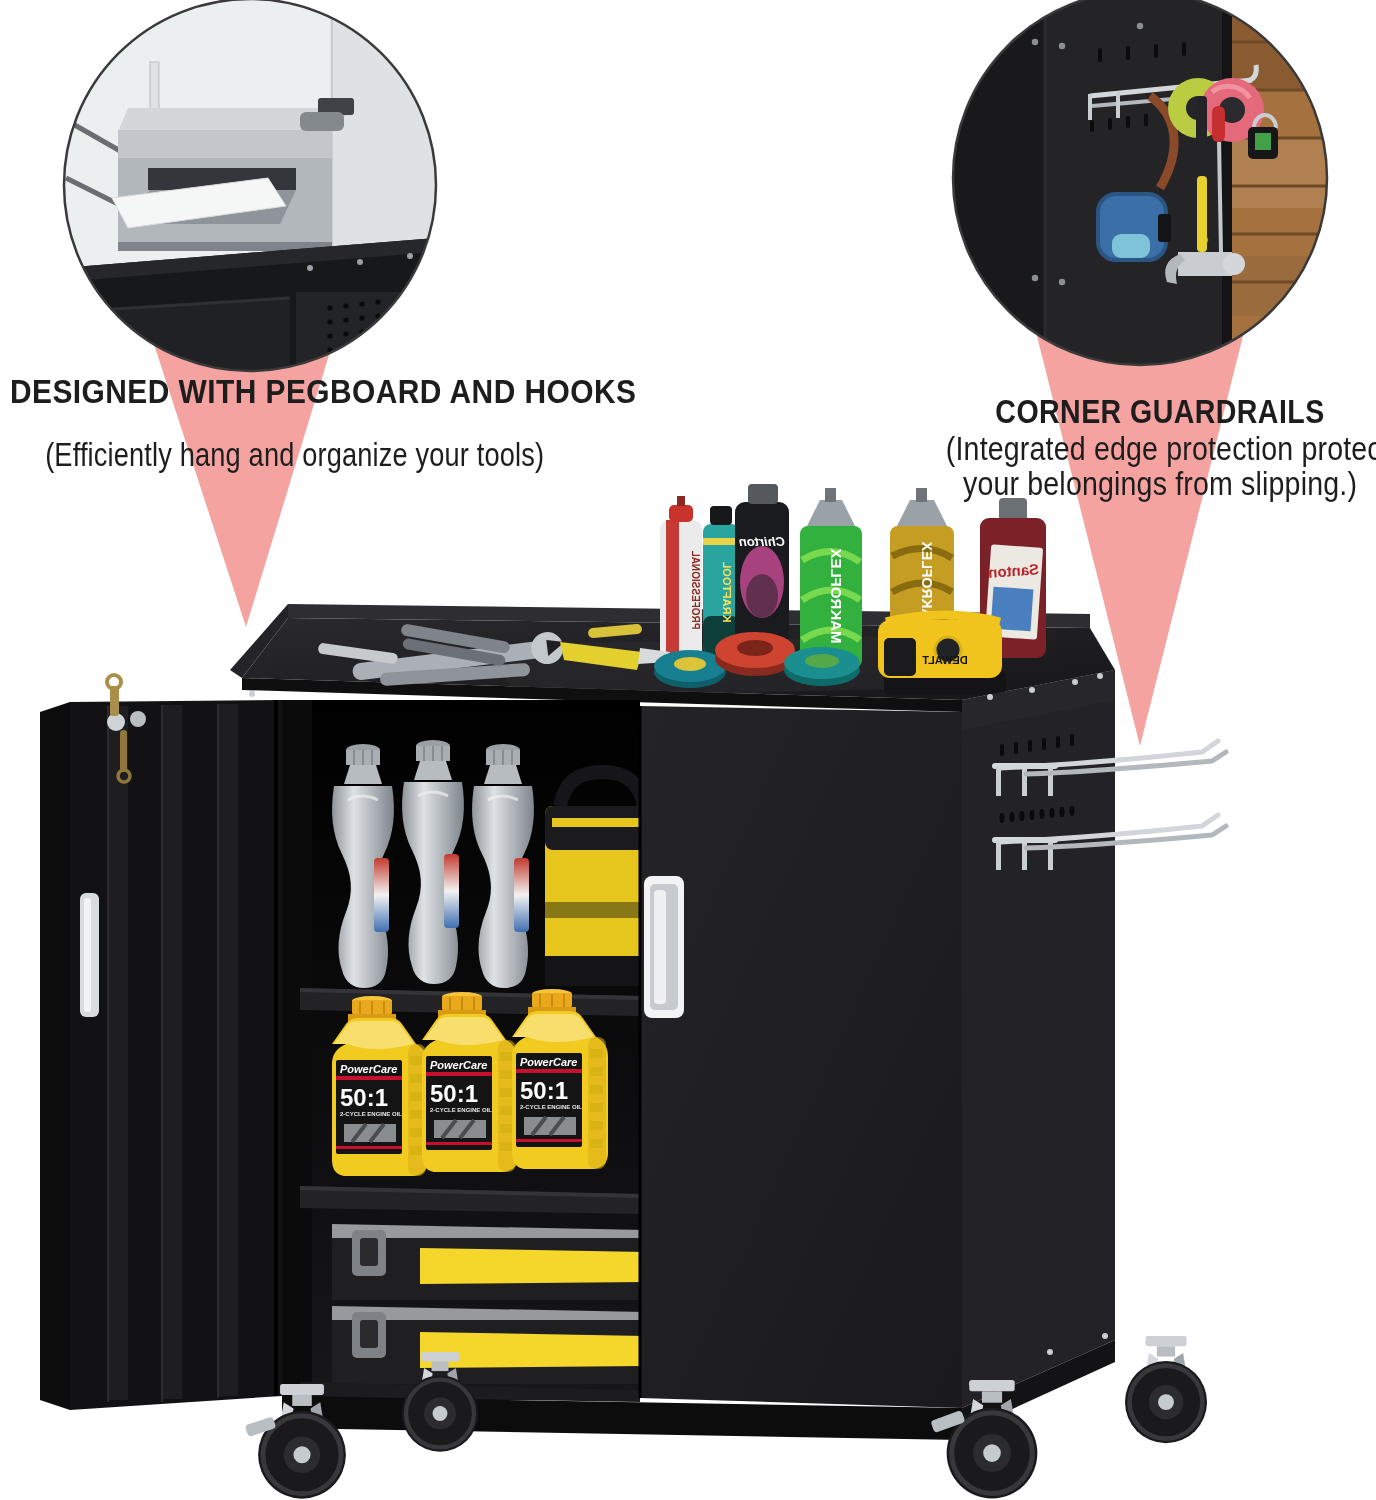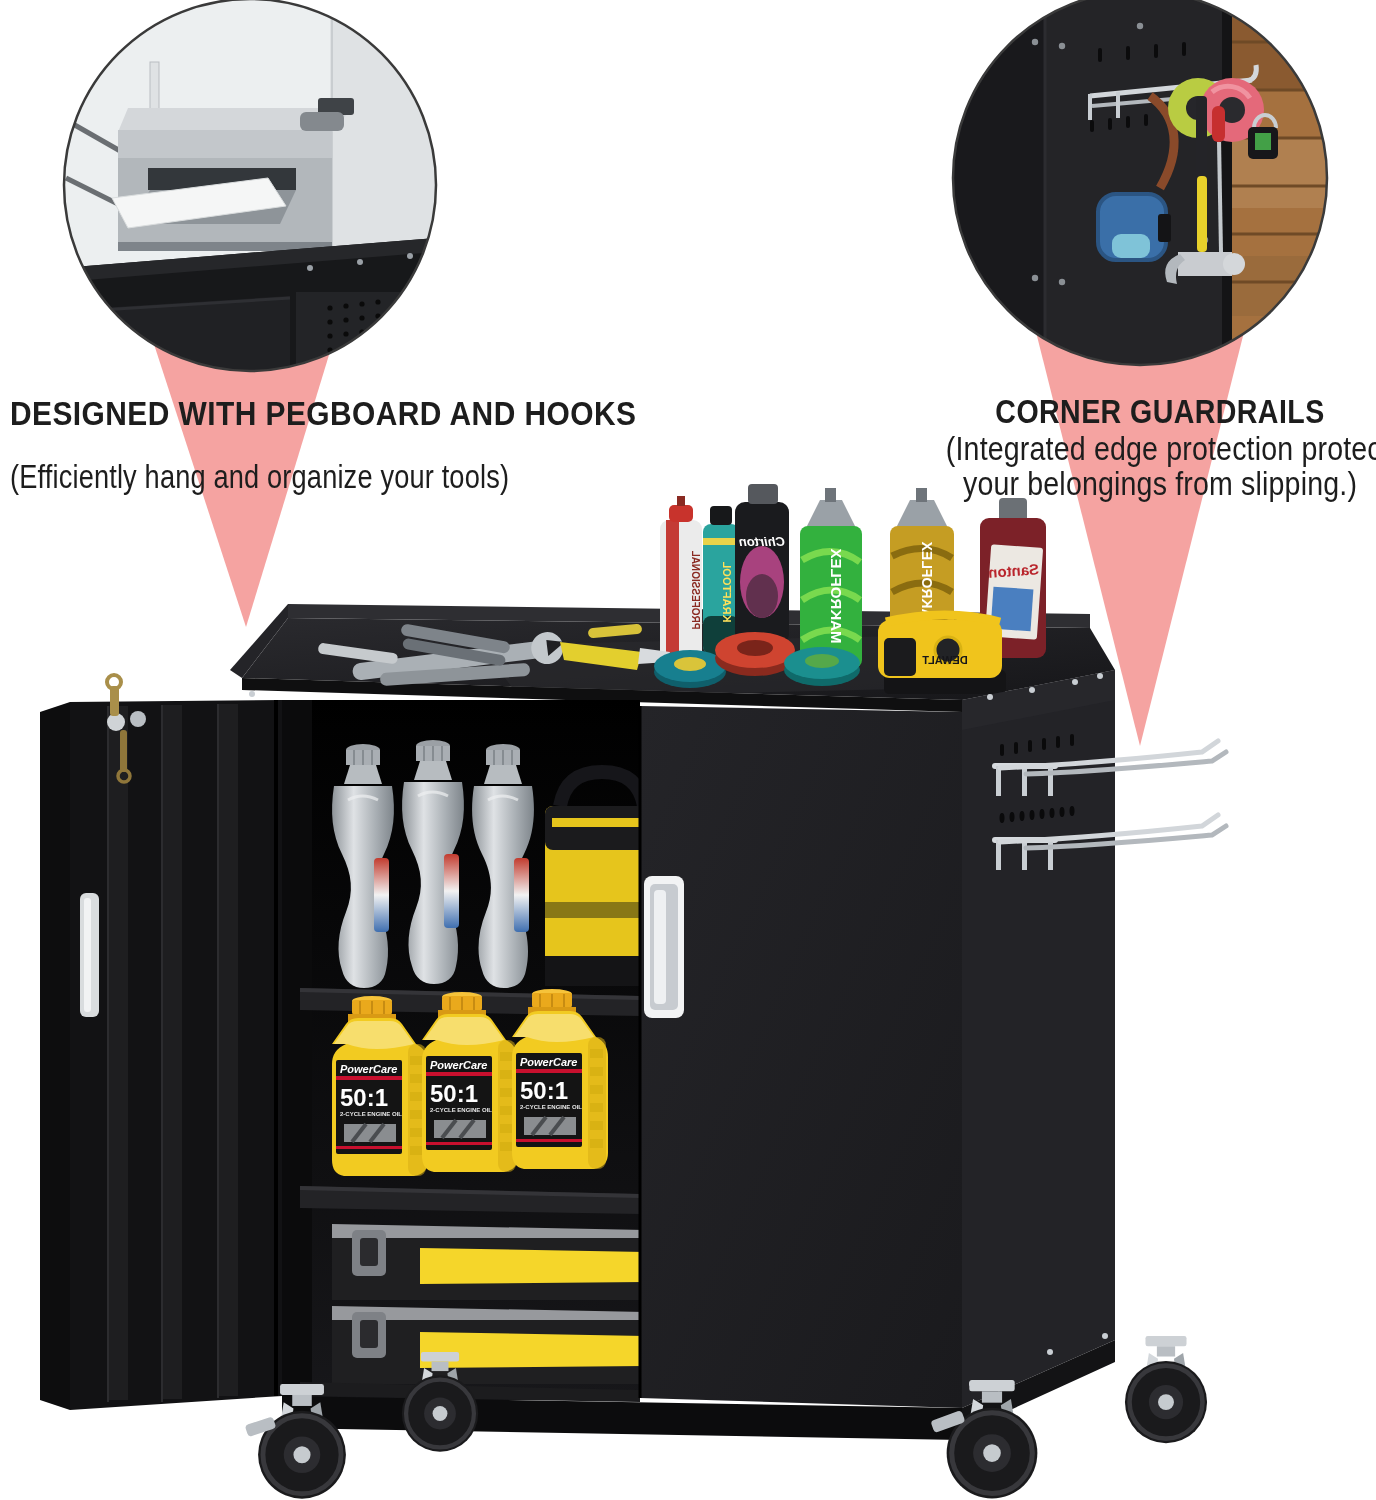--- a/index.html
+++ b/index.html
@@ -2,21 +2,21 @@
 <html><head>
 <meta charset="utf-8">
 <style>
   html,body{margin:0;padding:0;background:#ffffff;}
   .canvas{position:relative;width:1376px;height:1500px;background:#ffffff;overflow:hidden;
           font-family:"Liberation Sans", sans-serif;}
   .scene{position:absolute;left:0;top:0;width:1376px;height:1500px;}
   .note{position:absolute;color:#1d1d1d;z-index:5;}
   .note .heading{font-weight:700;font-size:34px;letter-spacing:0.5px;white-space:nowrap;}
   .note .sub{font-weight:400;font-size:34px;letter-spacing:0.2px;white-space:nowrap;}
-  .note-left{left:10px;top:394px;}
+  .note-left{left:10px;top:372px;text-align:center;}
   .note-left .heading{transform:scaleX(0.88);transform-origin:left top;}
   .note-left .sub{margin-top:24px;transform:scaleX(0.80);transform-origin:left top;}
   .note-right{left:905px;top:392px;width:510px;text-align:center;transform:scaleX(0.84);
               transform-origin:center top;}
   .note-right .sub{line-height:35px;}
 </style>
 </head>
 <body>
 
 <div class="canvas">

